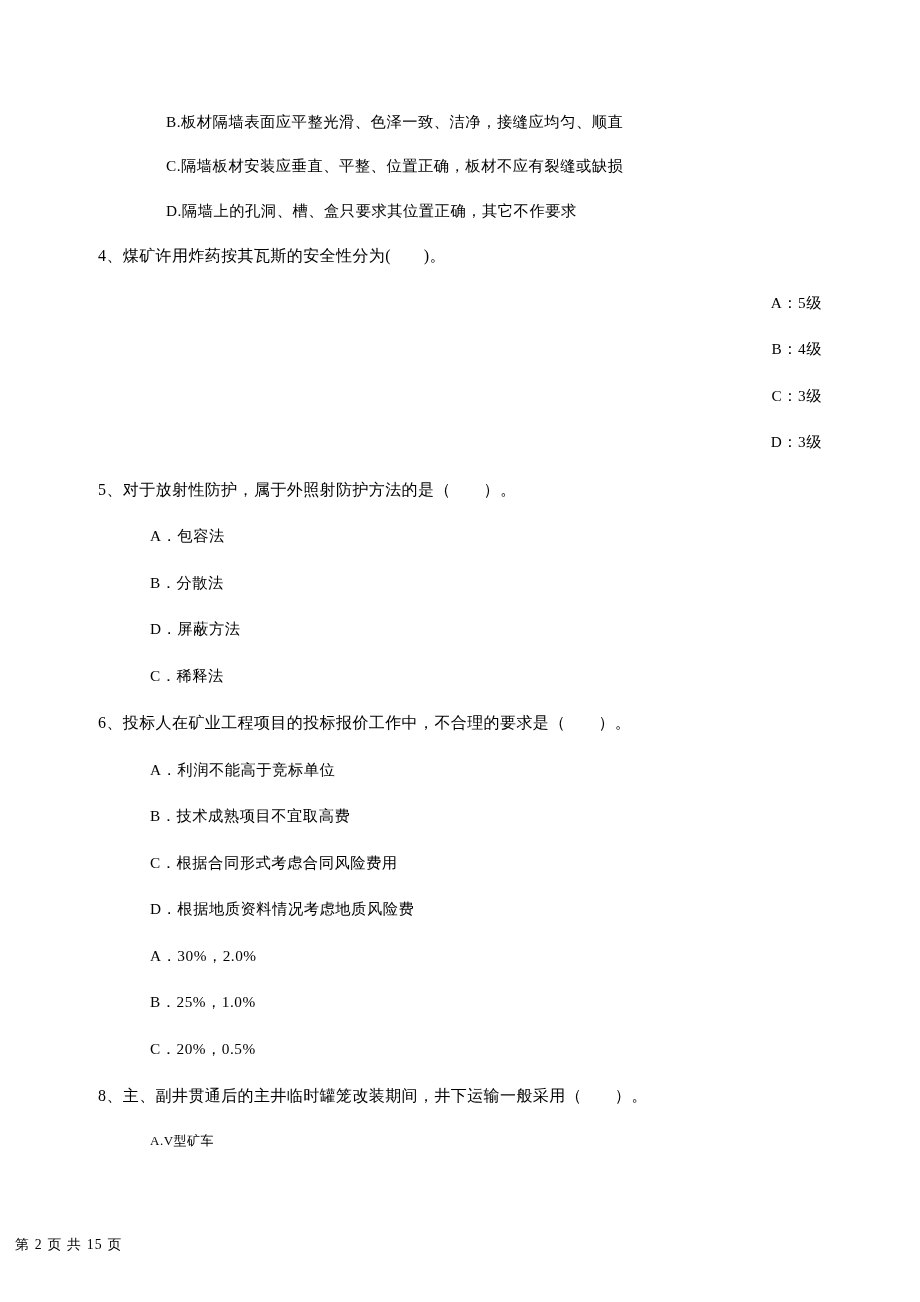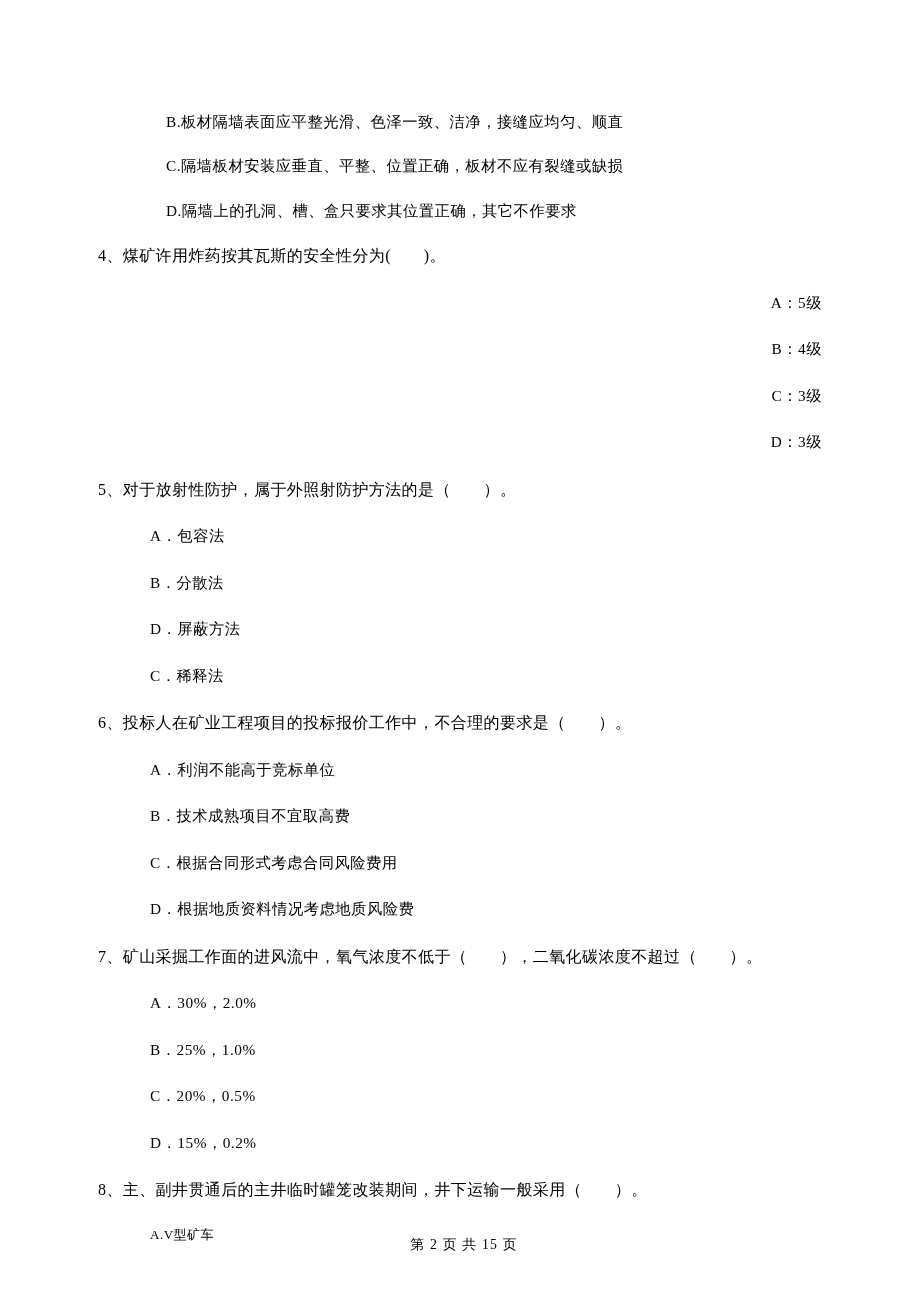--- a/index.html
+++ b/index.html
@@ -44,23 +44,23 @@
       margin-bottom: 22px;
       letter-spacing: 0.5px;
     }
     .q4-group .option { margin-bottom: 22px; text-align: right; }
     .q5-group .option { margin-bottom: 22px; }
     .q6-group .option { margin-bottom: 22px; }
     .q7-group .option { margin-bottom: 22px; }
     .footer {
       position: absolute;
       bottom: 48px;
-      left: 8px;
+      left: 15px;
       right: 0;
-      text-align: center;
+      text-align: left;
       font-size: 13.8px;
       letter-spacing: 1.2px;
     }
   </style>
 </head>
 <body>
 
 <div class="content">
   <div class="option-continued">B.板材隔墙表面应平整光滑、色泽一致、洁净，接缝应均匀、顺直</div>
   <div class="option-continued">C.隔墙板材安装应垂直、平整、位置正确，板材不应有裂缝或缺损</div>
@@ -83,25 +83,23 @@
   </div>
 
   <div class="question">6、投标人在矿业工程项目的投标报价工作中，不合理的要求是（　　）。</div>
   <div class="q6-group">
     <div class="option">A．利润不能高于竞标单位</div>
     <div class="option">B．技术成熟项目不宜取高费</div>
     <div class="option">C．根据合同形式考虑合同风险费用</div>
     <div class="option">D．根据地质资料情况考虑地质风险费</div>
   </div>
 
-  <div class="question">7、矿山采掘工作面的进风流中，氧气浓度不低于（　　），二氧化碳浓度不超过（　　）。</div>
   <div class="q7-group">
     <div class="option">A．30%，2.0%</div>
     <div class="option">B．25%，1.0%</div>
     <div class="option">C．20%，0.5%</div>
-    <div class="option">D．15%，0.2%</div>
   </div>
 
   <div class="question">8、主、副井贯通后的主井临时罐笼改装期间，井下运输一般采用（　　）。</div>
   <div class="option-tight">A.V型矿车</div>
 </div>
 
 <div class="footer">第 2 页 共 15 页</div>
 
 </body></html>

